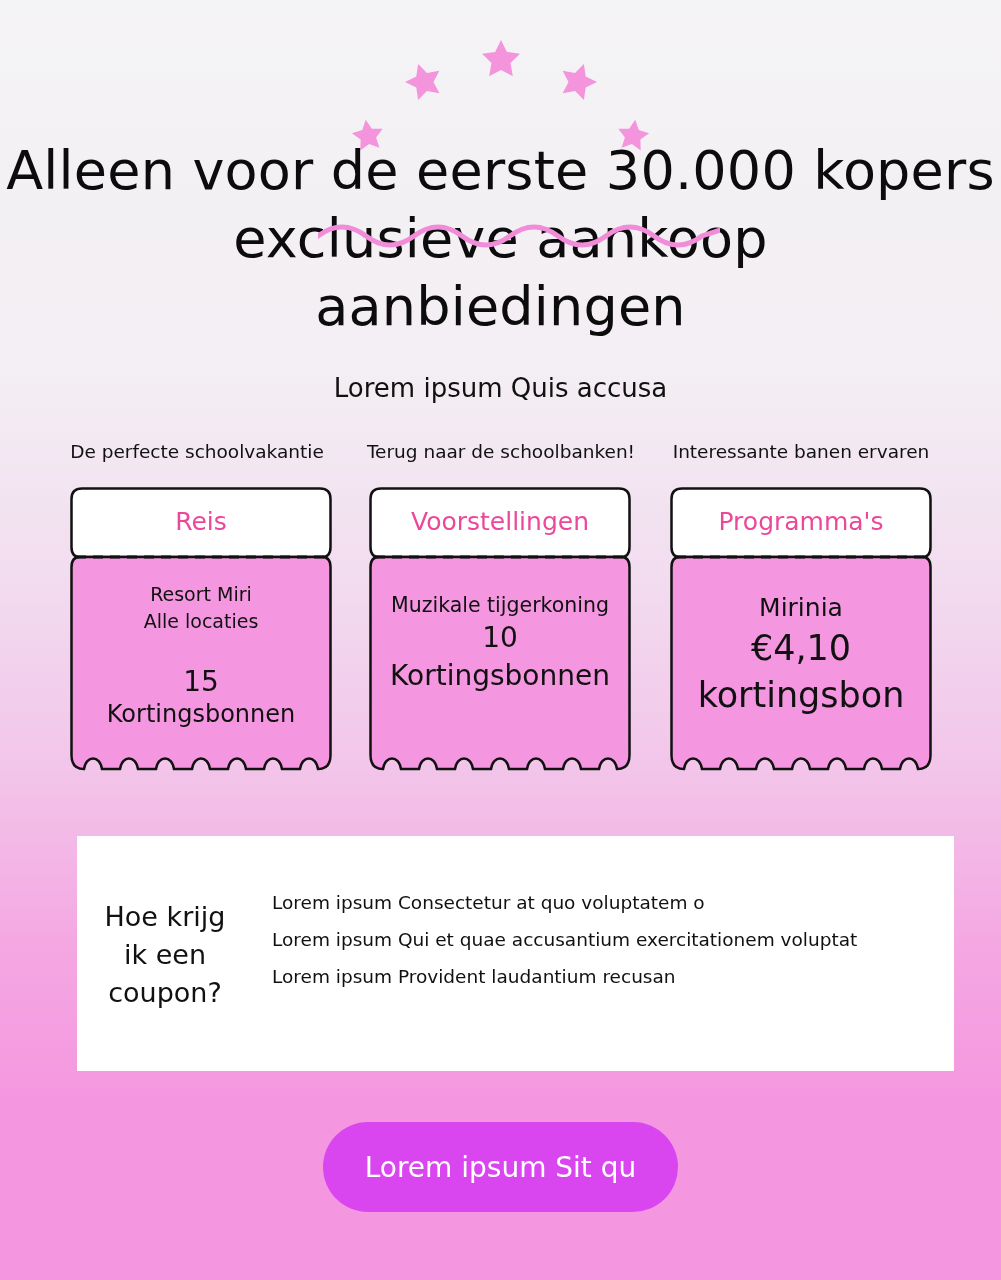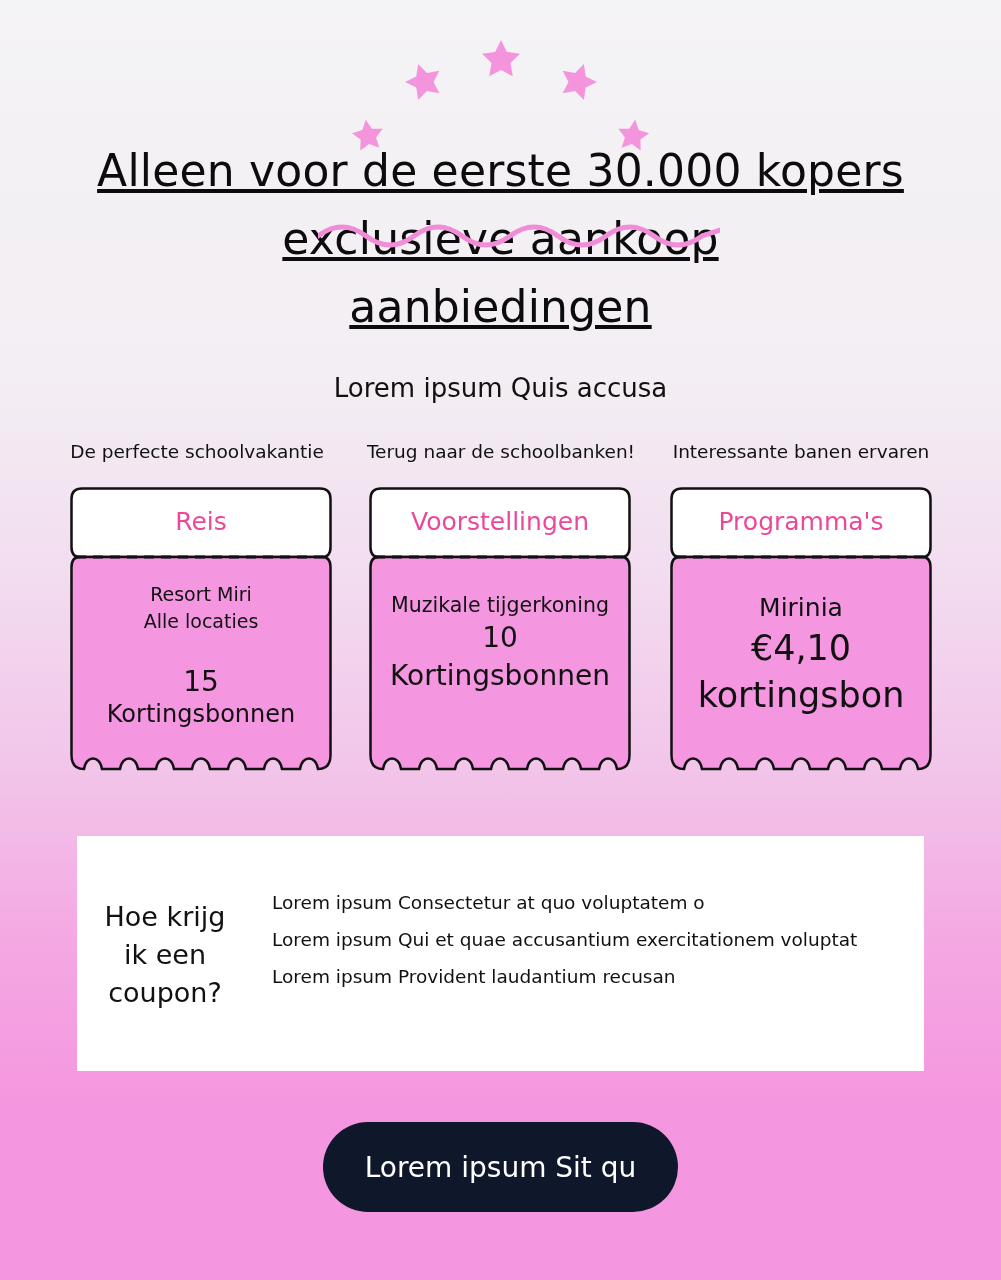--- a/index.html
+++ b/index.html
@@ -5,21 +5,21 @@
   html, body { margin:0; padding:0; }
   body {
     width:1001px; height:1280px; overflow:hidden; position:relative;
     font-family: "DejaVu Sans", sans-serif;
     color:#111;
     background: linear-gradient(to bottom, #f4f3f5 0px, #f3eef3 380px, #f2def0 560px, #f2c6ea 760px, #f4a8e2 940px, #f597e0 1100px, #f596e0 1280px);
   }
   .stars { position:absolute; left:0; top:0; width:1001px; height:170px; }
   .headline {
     position:absolute; left:0; width:1001px; text-align:center;
-    font-size:44px; line-height:68px; color:#0c0c0c; letter-spacing:0.2px;text-decoration:underline;
+    font-size:54px; line-height:68px; color:#0c0c0c; letter-spacing:0.2px;
   }
   .h1 { top:137px; }
   .h2 { top:205px; }
   .h3 { top:273px; }
   .squiggle { position:absolute; left:318px; top:222px; width:402px; height:28px; }
   .sub {
     position:absolute; top:330px; left:0; width:1001px; text-align:center;
     font-size:26px; line-height:36px; color:#111;margin-top:40px;
   }
   .cat-label {
@@ -40,31 +40,31 @@
   .t1 .l2 { font-size:19px; line-height:27px; }
   .t1 .n  { font-size:28px; line-height:33px; margin-top:30px;text-align:center; }
   .t1 .k  { font-size:24px; line-height:33px; }
   .t2 .l1 { font-size:20.5px; line-height:28px; margin-top:24px; }
   .t2 .n  { font-size:28px; line-height:38px; }
   .t2 .k  { font-size:28px; line-height:38px; }
   .t3 .l1 { font-size:25px; line-height:34px; margin-top:24px; }
   .t3 .price { font-size:35px; line-height:46px; }
   .t3 .k  { font-size:35px; line-height:48px; width:210px; margin:0 auto; word-break:break-all; }
   .info {
-    position:absolute; left:77px; top:836px; width:847px; height:235px; background:#ffffff;
+    position:absolute; left:77px; top:836px; width:847px; height:235px; background:#ffffff;padding-left:30px;
   }
   .info .q {
     position:absolute; left:22px; top:62px; width:132px; text-align:center;
     font-size:27px; line-height:38px; color:#111;
   }
   .info ul { list-style:none; margin:0; padding:0; position:absolute; left:195px; top:48px; }
   .info li { font-size:18.5px; line-height:37px; color:#111; white-space:nowrap; }
   .cta {
     position:absolute; left:323px; top:1122px; width:355px; height:90px;
-    border-radius:45px; background:#0f172a; color:#fff; border:none;
+    border-radius:45px; background:#d946ef; color:#fff; border:none;
     font-family:"DejaVu Sans", sans-serif; font-size:28px; text-align:center; line-height:90px;
     cursor:pointer;
   }
 </style>
 </head>
 <body>
 
 <svg class="stars" viewBox="0 0 1001 170" width="1001" height="170">
   <defs>
     <polygon id="star" points="0,-20 5.9,-8.1 19,-6.2 9.5,3.1 11.8,16.2 0,10 -11.8,16.2 -9.5,3.1 -19,-6.2 -5.9,-8.1" fill="#f494dc"></polygon>

